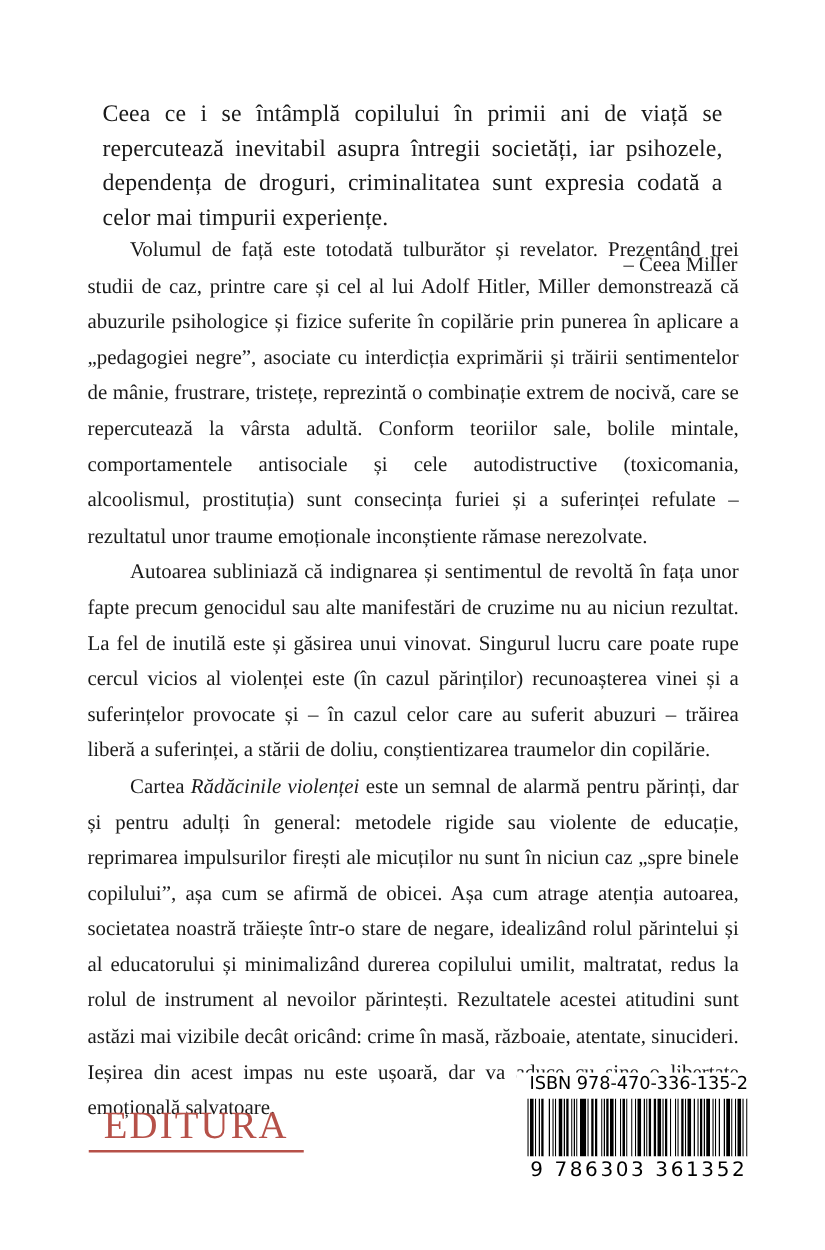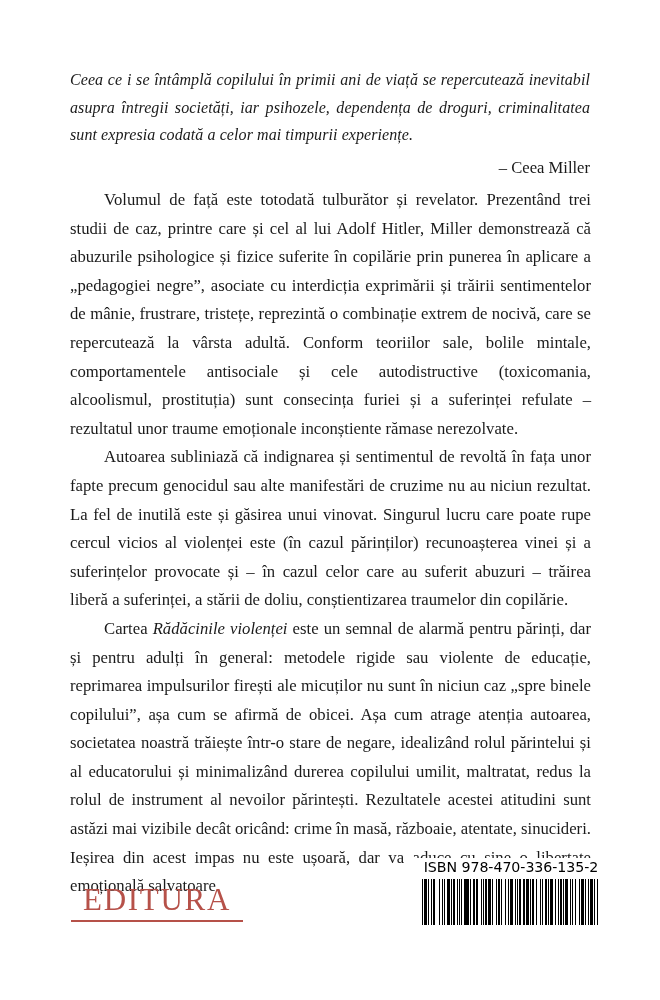--- a/index.html
+++ b/index.html
@@ -24,26 +24,25 @@
   }
 
   
   .quote-block {
     position: absolute;
     left: 70px;
     top: 66px;
     width: 520px;
   }
   .quote-text {
-    font-style: italic;
-    font-size: 16px;
+    font-size: 19px;
     line-height: 27.5px;
     text-align: justify;
     text-align-last: left;
-    margin: 0;
+    margin: 12px;
     letter-spacing: 0.005em;
   }
   .quote-attrib {
     margin: 7px 0 0 0;
     font-size: 16.6px;
     line-height: 24px;
     text-align: right;
     font-style: normal;
   }
 
@@ -264,15 +263,16 @@
         <i style="width: 2.08187px; background: rgb(255, 255, 255);"></i>
         <i style="width: 1.04094px;"></i>
         <i style="width: 1.04094px; background: rgb(255, 255, 255);"></i>
         <i style="width: 3.12281px;"></i>
         <i style="width: 1.04094px; background: rgb(255, 255, 255);"></i>
         <i style="width: 1.04094px;"></i>
         <i style="width: 2.08187px; background: rgb(255, 255, 255);"></i>
         <i style="width: 1.04094px;"></i>
         <i style="width: 1.04094px; background: rgb(255, 255, 255);"></i>
       </div>
+    <div class="barcode-digits">9 786303 361352</div>
   </div>
 
 </div>
 
 </body></html>

